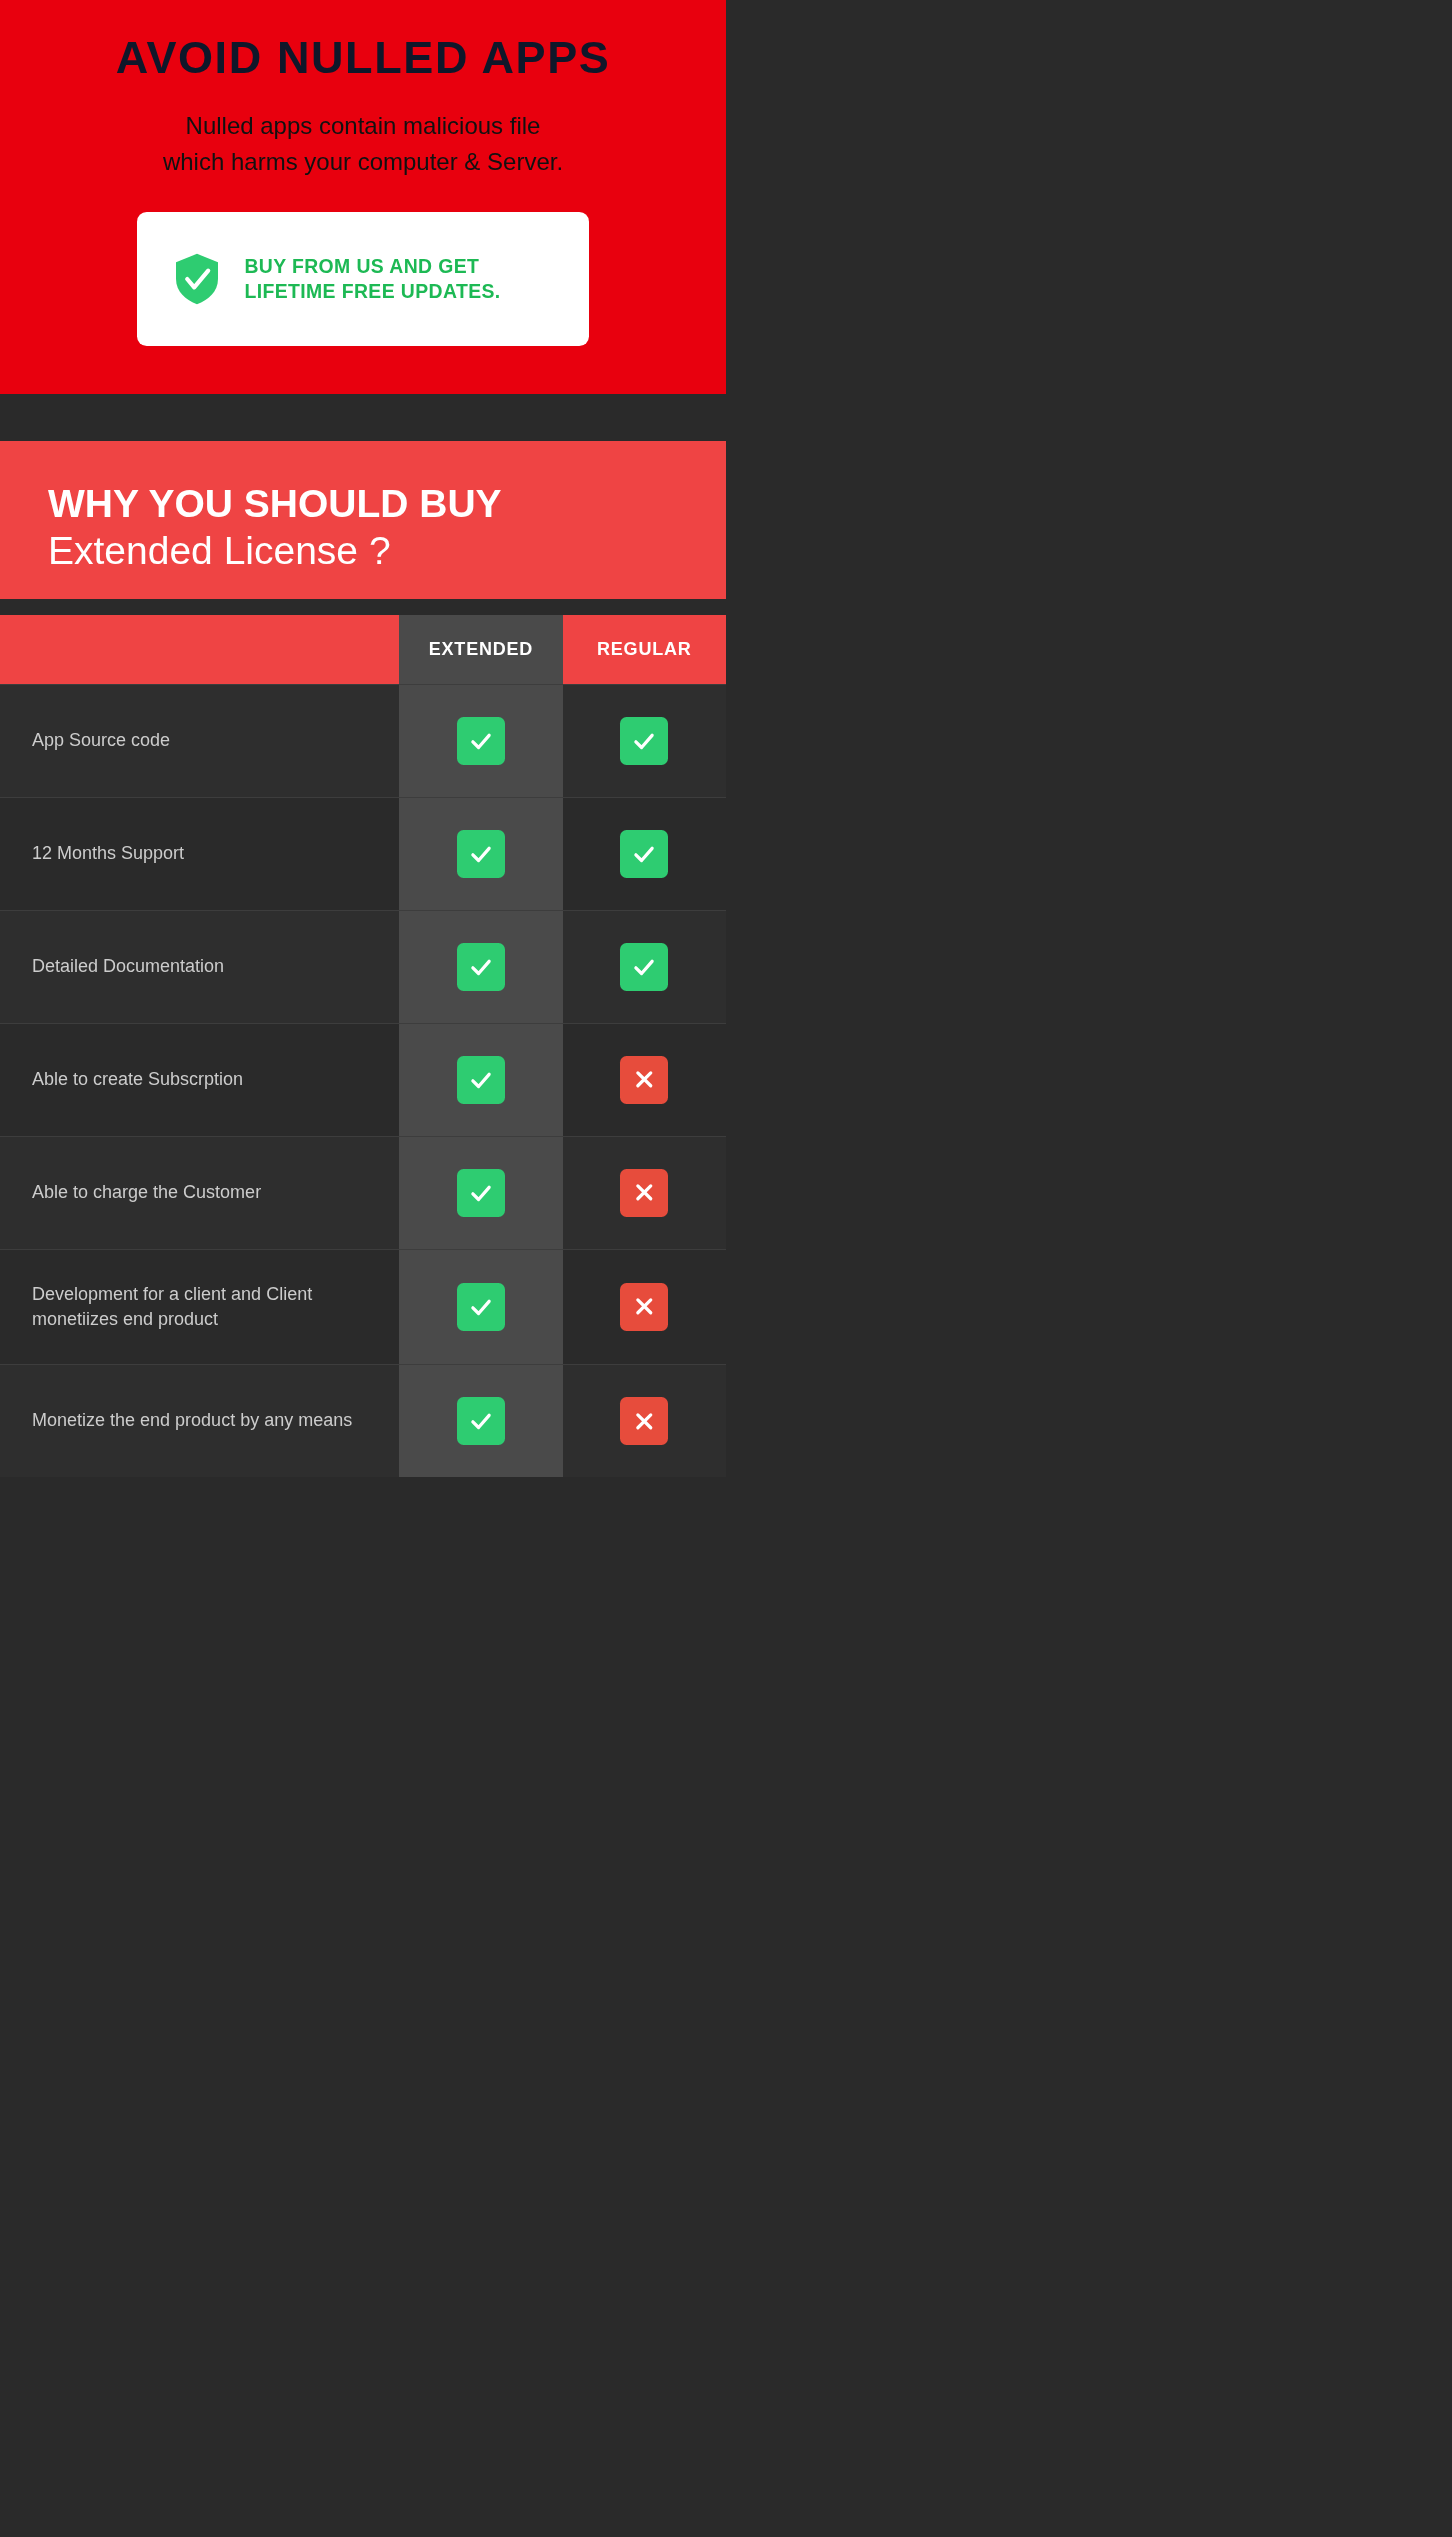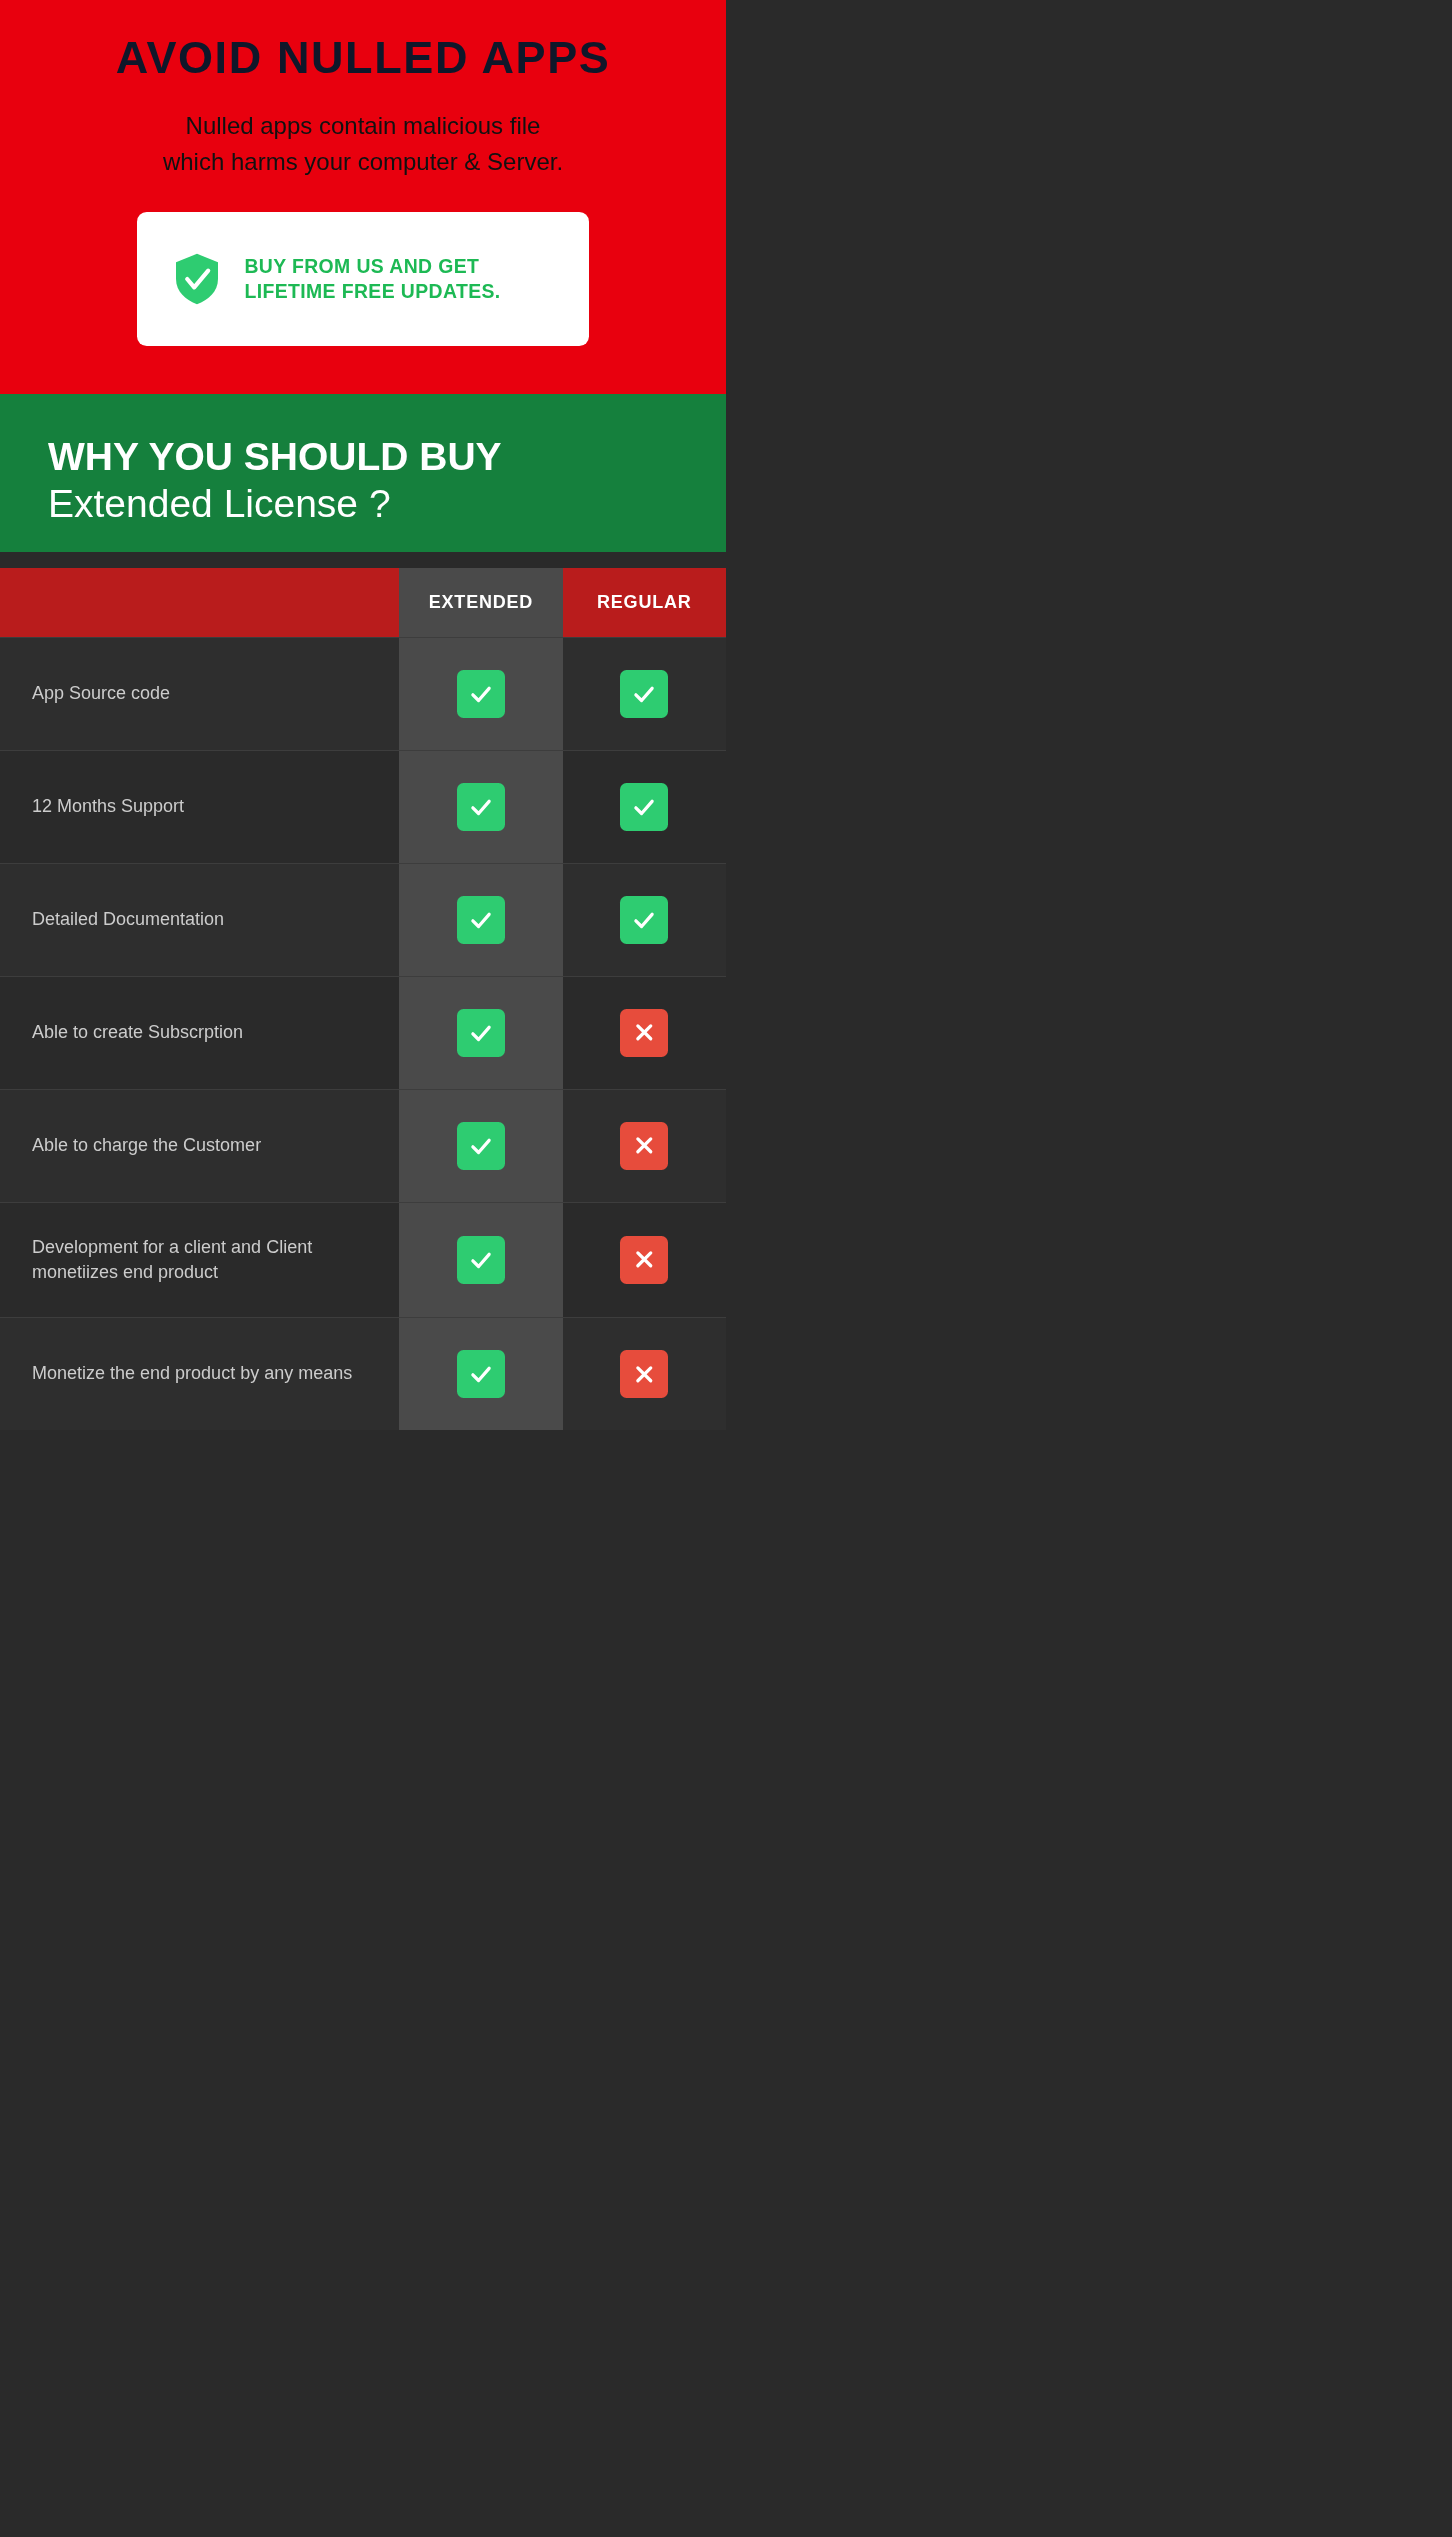--- a/index.html
+++ b/index.html
@@ -58,22 +58,23 @@
       color: #1db954;
       font-size: 19.4px;
       font-weight: 900;
       text-align: left;
       line-height: 1.3;
       letter-spacing: 0.4px;
     }
 
     
     .why-section {
-      background-color: #15803d;
+      background-color: #ef4444;
       padding: 40px 48px 24px 48px;
+      margin-top: 47px;
     }
 
     .why-title {
       color: #ffffff;
       font-size: 39px;
       font-weight: 900;
       line-height: 1.2;
     }
 
     .why-title span.bold {
@@ -89,21 +90,21 @@
       background-color: #2a2a2a;
       padding: 16px 0 0 0;
     }
 
     .comparison-table {
       width: 100%;
       border-collapse: collapse;
     }
 
     .comparison-table thead tr {
-      background-color: #b91c1c;
+      background-color: #ef4444;
     }
 
     .col-feature {
       width: 55%;
       padding: 24px 32px;
     }
 
     .col-extended {
       width: 22.5%;
       padding: 24px 16px;

